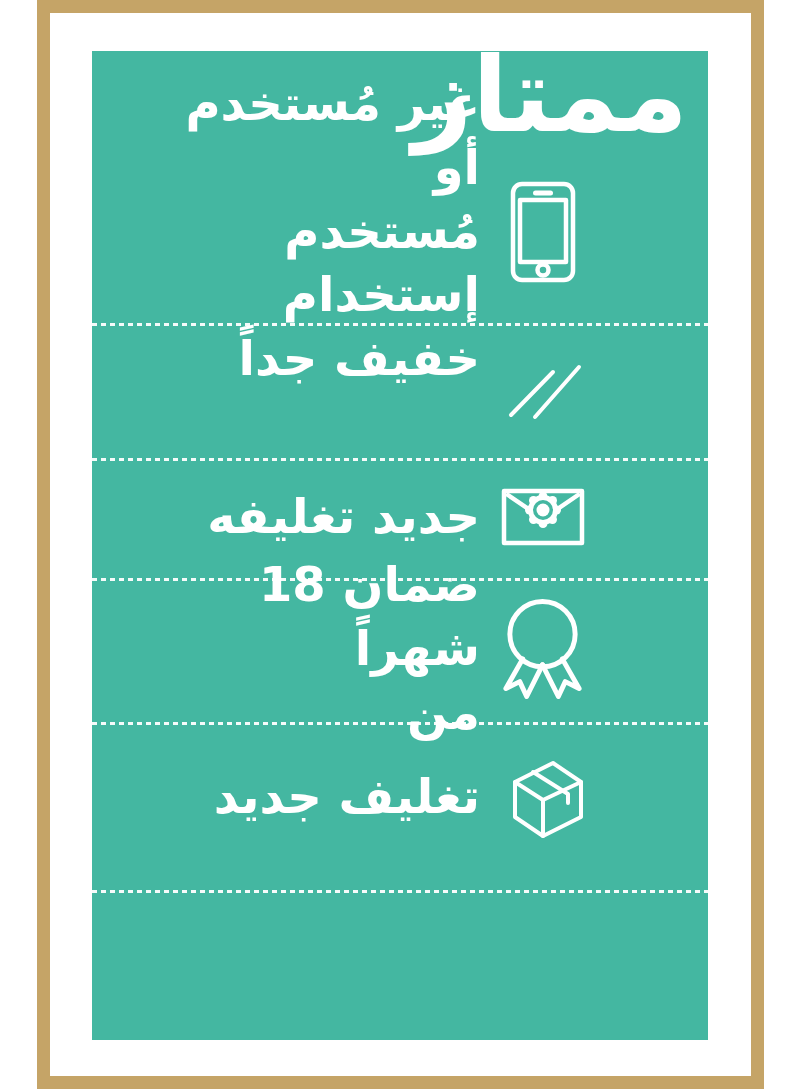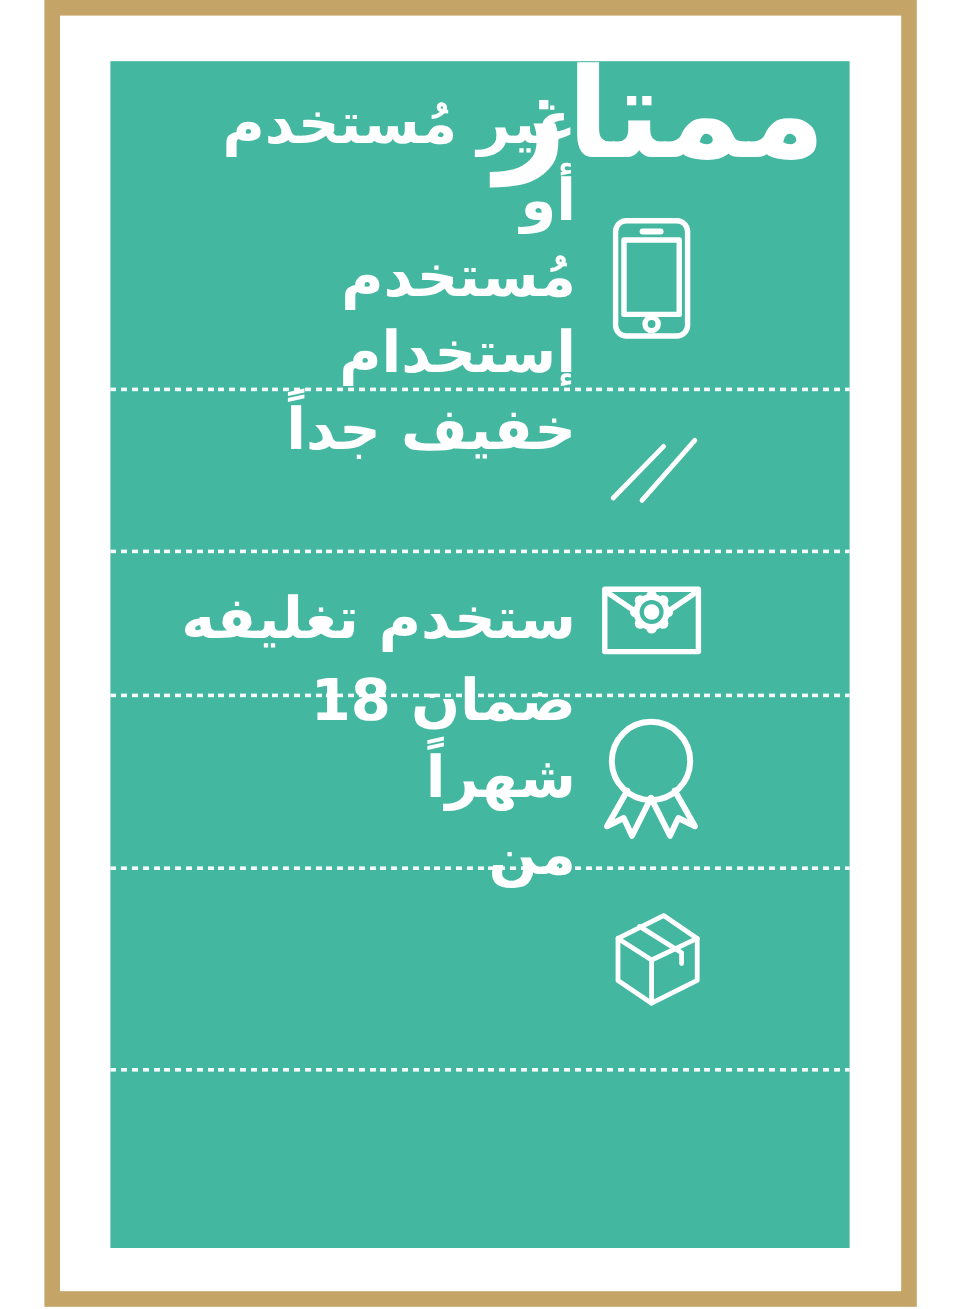--- a/index.html
+++ b/index.html
@@ -84,21 +84,21 @@
             <circle cx="32.5" cy="14.5" r="4.5" fill="#ffffff"></circle>
             <circle cx="51.5" cy="14.5" r="4.5" fill="#ffffff"></circle>
             <circle cx="32.5" cy="33.5" r="4.5" fill="#ffffff"></circle>
             <circle cx="51.5" cy="33.5" r="4.5" fill="#ffffff"></circle>
             <circle cx="42" cy="24" r="15" fill="#ffffff"></circle>
             <circle cx="42" cy="24" r="10" fill="var(--teal)"></circle>
             <circle cx="42" cy="24" r="6.5" fill="#ffffff"></circle>
           </g>
         </svg>
       </div>
-      <div class="row-text">ستخدم تغليفه</div>
+      <div class="row-text">جديد تغليفه</div>
     </div>
 
     <div class="row" style="height:144px">
       <div class="icon-box">
         <svg width="95" height="110" viewBox="0 0 95 110">
           <path class="stroke" d="M27,65 L10,95 L24,88 L31,103 L47,71" stroke-width="5"></path>
           <path class="stroke" d="M67,65 L84,95 L70,88 L63,103 L47,71" stroke-width="5"></path>
           <circle class="stroke" cx="47" cy="40" r="33" stroke-width="5" fill="var(--teal)"></circle>
         </svg>
       </div>
@@ -108,20 +108,21 @@
 
 
     <div class="row" style="height:151px">
       <div class="icon-box">
         <svg width="82" height="84" viewBox="0 0 82 84">
           <path class="stroke" d="M13,27 L51,8 L79,27 L79,62 L41,81 L13,62 Z" stroke-width="4"></path>
           <path class="stroke" d="M13,27 L41,45 L79,27 M41,45 L41,81" stroke-width="4"></path>
           <path class="stroke" d="M31,17 L66,39 L66,48" stroke-width="4"></path>
         </svg>
       </div>
+      <div class="row-text">تغليف جديد</div>
     </div>
 
     <div class="divider" style="top:272px"></div>
     <div class="divider" style="top:407px"></div>
     <div class="divider" style="top:527px"></div>
     <div class="divider" style="top:671px"></div>
     <div class="divider" style="top:839px"></div>
 
   </div>
 </div>

